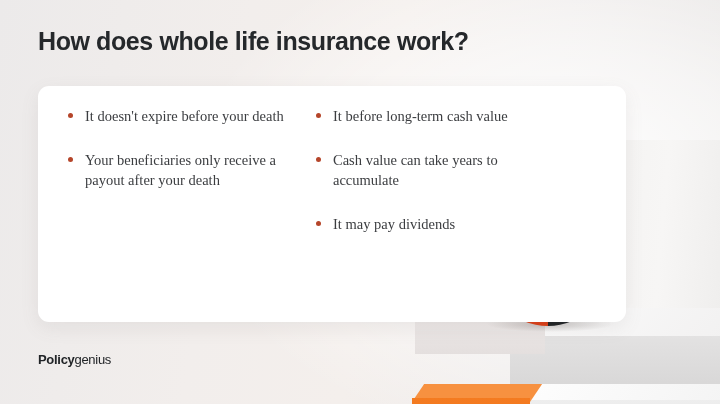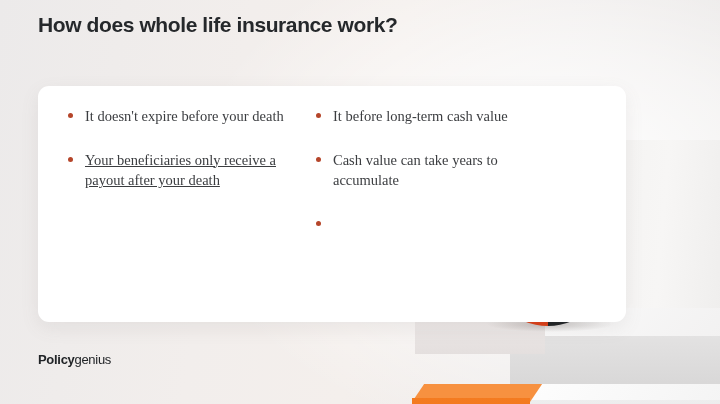--- a/index.html
+++ b/index.html
@@ -20,23 +20,23 @@
     background:
       radial-gradient(ellipse 520px 360px at 78% 46%, #ffffff 0%, rgba(255,255,255,0.55) 38%, rgba(255,255,255,0) 72%),
       linear-gradient(100deg, #eceaea 0%, #f2eeec 32%, #f4efec 52%, #efeceb 72%, #e9e7e6 100%);
     overflow: hidden;
   }
 
   
   .title {
     position: absolute;
     left: 38px;
-    top: 13px;
+    top: 27px;
     font-family: "Liberation Sans", sans-serif;
-    font-size: 21px;
+    font-size: 25px;
     font-weight: bold;
     letter-spacing: -0.4px;
     color: #25282b;
     white-space: nowrap;
     text-align: right;
   }
 
   
   .illustration {
     position: absolute;
@@ -163,21 +163,21 @@
   }
   ul.bullets li {
     position: relative;
     padding-left: 19px;
     margin-bottom: 23px;
     font-family: "Liberation Serif", serif;
     font-size: 14.5px;
     line-height: 1.42;
     color: #3b3d40;
   }
-  ul.bullets li:last-child { margin-bottom: 0; text-decoration: underline; }
+  ul.bullets li:last-child { margin-bottom: 0; }
   ul.bullets li .dot {
     position: absolute;
     left: 2px;
     top: 7px;
     width: 5px;
     height: 5px;
     border-radius: 50%;
     background: #b5452a;
   }
 
@@ -241,20 +241,21 @@
           <li>
             <span class="dot"></span>
             <span>It before long-term cash value</span>
           </li>
           <li>
             <span class="dot"></span>
             <span>Cash value can take years to accumulate</span>
           </li>
           <li>
             <span class="dot"></span>
+            <span>It may pay dividends</span>
           </li>
         </ul>
       </div>
 
     </div>
   </div>
 
   <div class="brand">
     <span class="b1">Policy</span><span class="b2">genius</span>
   </div>

